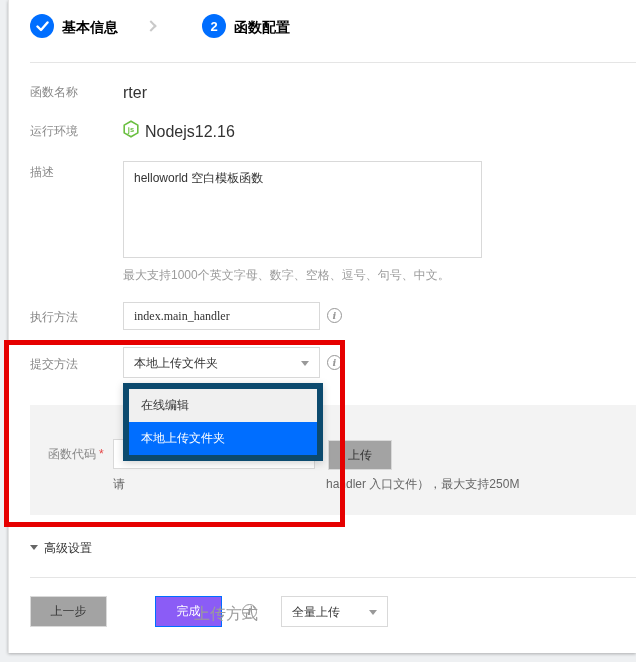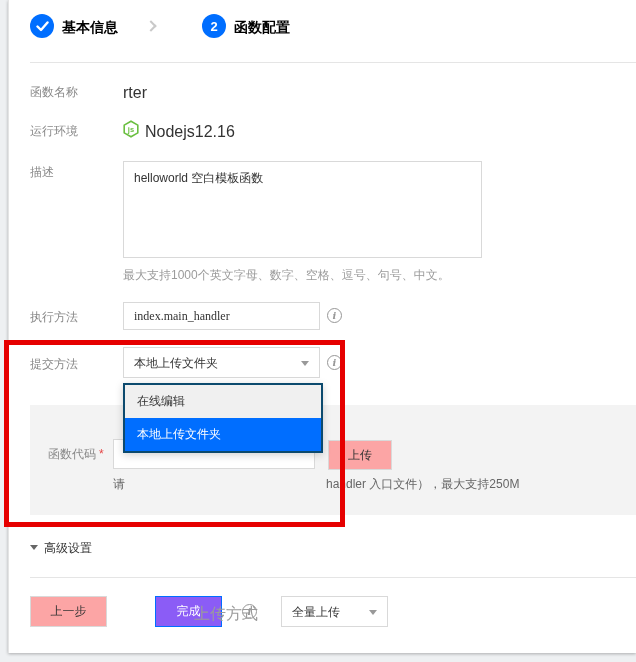--- a/index.html
+++ b/index.html
@@ -66,26 +66,26 @@
     border-top:5px solid #999;
   }
 
   .gray-section { position:absolute; left:30px; top:405px; width:606px; height:110px; background:#f3f3f3; }
   .req { color:#e54545; margin-left:3px; }
 
   .btn {
     position:absolute; display:flex; align-items:center; justify-content:center;
     font-size:12px; cursor:pointer; user-select:none;
   }
-  .btn-default { background:#fca5a5; border:1px solid #d9d9d9; color:#333; }
+  .btn-default { background:#a3a3a3; border:1px solid #d9d9d9; color:#333; }
   .btn-primary { background:#8b5cf6; border:1px solid #006eff; color:#fff;margin-left:40px; }
 
   .dropdown-menu {
     position:absolute; left:123px; top:383px; width:200px;
-    background:#15803d; border:2px solid #0c4a6e;
+    background:#15803d; border:6px solid #0c4a6e;
     box-shadow:0 2px 8px rgba(0,0,0,.18); z-index:5;
   }
   .dropdown-item {
     height:33px; line-height:33px; padding-left:12px; font-size:12px; color:#333;
     cursor:pointer; background:#fff;
   }
   .dropdown-item.hovered  { background:#f0f0f0; }
   .dropdown-item.selected { background:#006eff; color:#fff; }
 
   .annotation {

